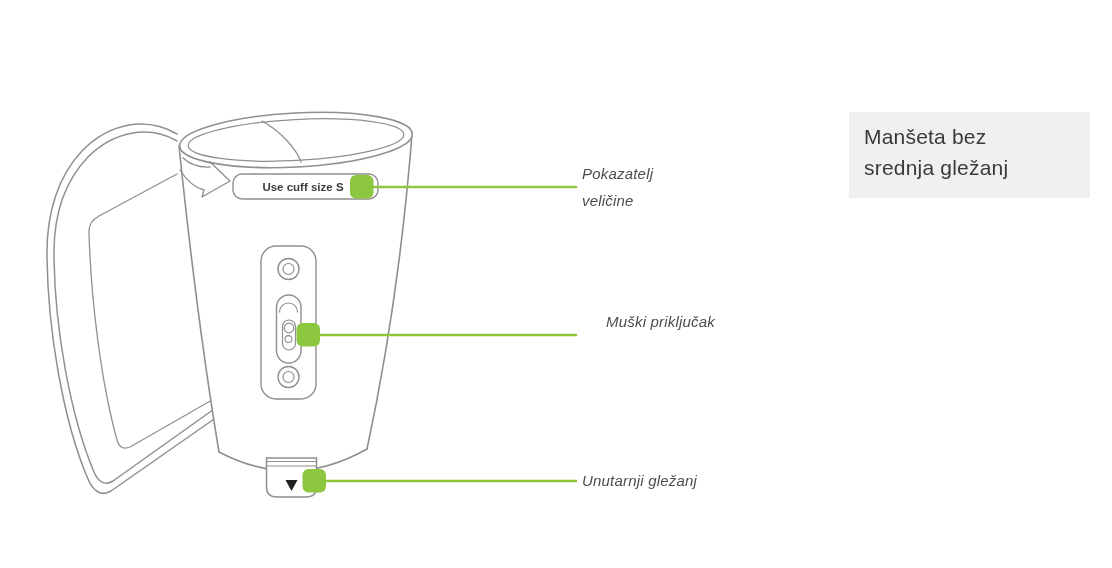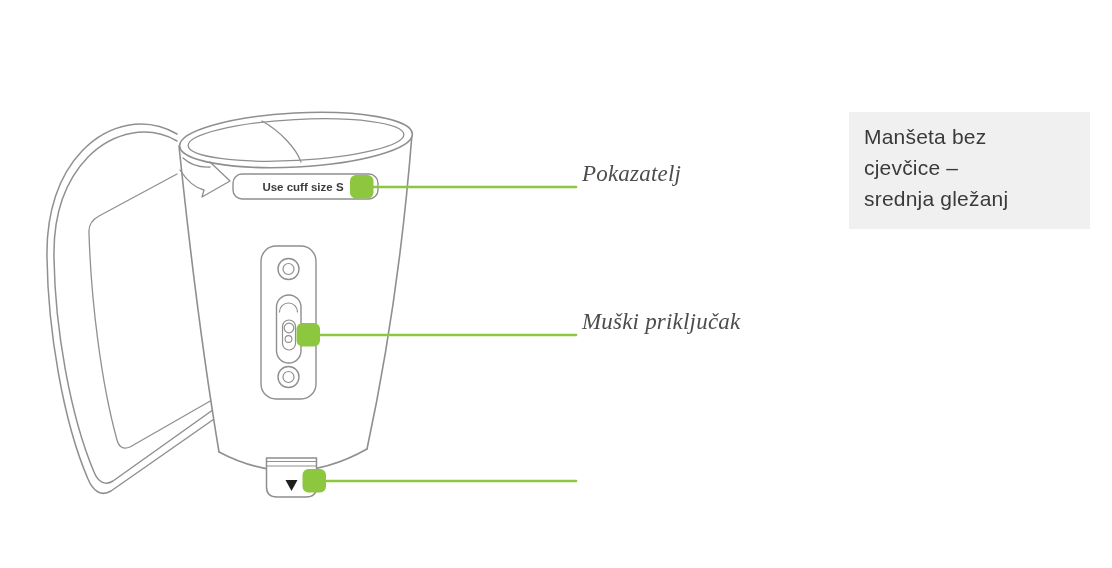--- a/index.html
+++ b/index.html
@@ -3,25 +3,25 @@
 <meta charset="utf-8">
 <style>
   html,body { margin:0; padding:0; background:#fff; }
   .stage {
     position:relative; width:1112px; height:568px; background:#ffffff;
     overflow:hidden; font-family:"Liberation Sans", sans-serif;
   }
   .drawing { position:absolute; left:0; top:0; }
   .callout-label {
     position:absolute; left:582px;
-    font-style:italic; font-size:23px; line-height:27px;
-    color:#4d4d4d; letter-spacing:0.2px; white-space:nowrap;font-family:Liberation Serif, serif;
+    font-style:italic; font-size:15px; line-height:27px;
+    color:#4d4d4d; letter-spacing:0.2px; white-space:nowrap;
   }
   .callout-label.l1 { top:160px; }
-  .callout-label.l2 { top:308px; }
+  .callout-label.l2 { top:308px;margin-left:24px; }
   .callout-label.l3 { top:467px; }
   .info-box {
     position:absolute; left:849px; top:112px; width:241px;
     box-sizing:border-box; background:#f0f0f0;
     padding:9px 12px 15px 15px;
     font-size:21px; line-height:31px; color:#3a3a3a; letter-spacing:0.2px;
   }
   .info-box .line { white-space:nowrap; }
 </style>
 </head>
@@ -82,24 +82,27 @@
     </g>
     <g fill="#8dc63f" stroke="none">
       <rect x="350" y="175" width="23.5" height="23.5" rx="6"></rect>
       <rect x="296.5" y="323" width="23.5" height="23.5" rx="6"></rect>
       <rect x="302.5" y="469" width="23.5" height="23.5" rx="6"></rect>
     </g>
   </svg>
 
   <div class="callout-label l1">
     <div>Pokazatelj</div>
+    <div>veličine</div>
   </div>
   <div class="callout-label l2">
     <div>Muški priključak</div>
   </div>
+  <div class="callout-label l3">
+    <div>Unutarnji gležanj</div>
+  </div>
 
   <div class="info-box">
     <div class="line">Manšeta bez</div>
-    <div class="line">cjevčice –</div>
     <div class="line">srednja gležanj</div>
   </div>
 
 </div>
 
 </body></html>

